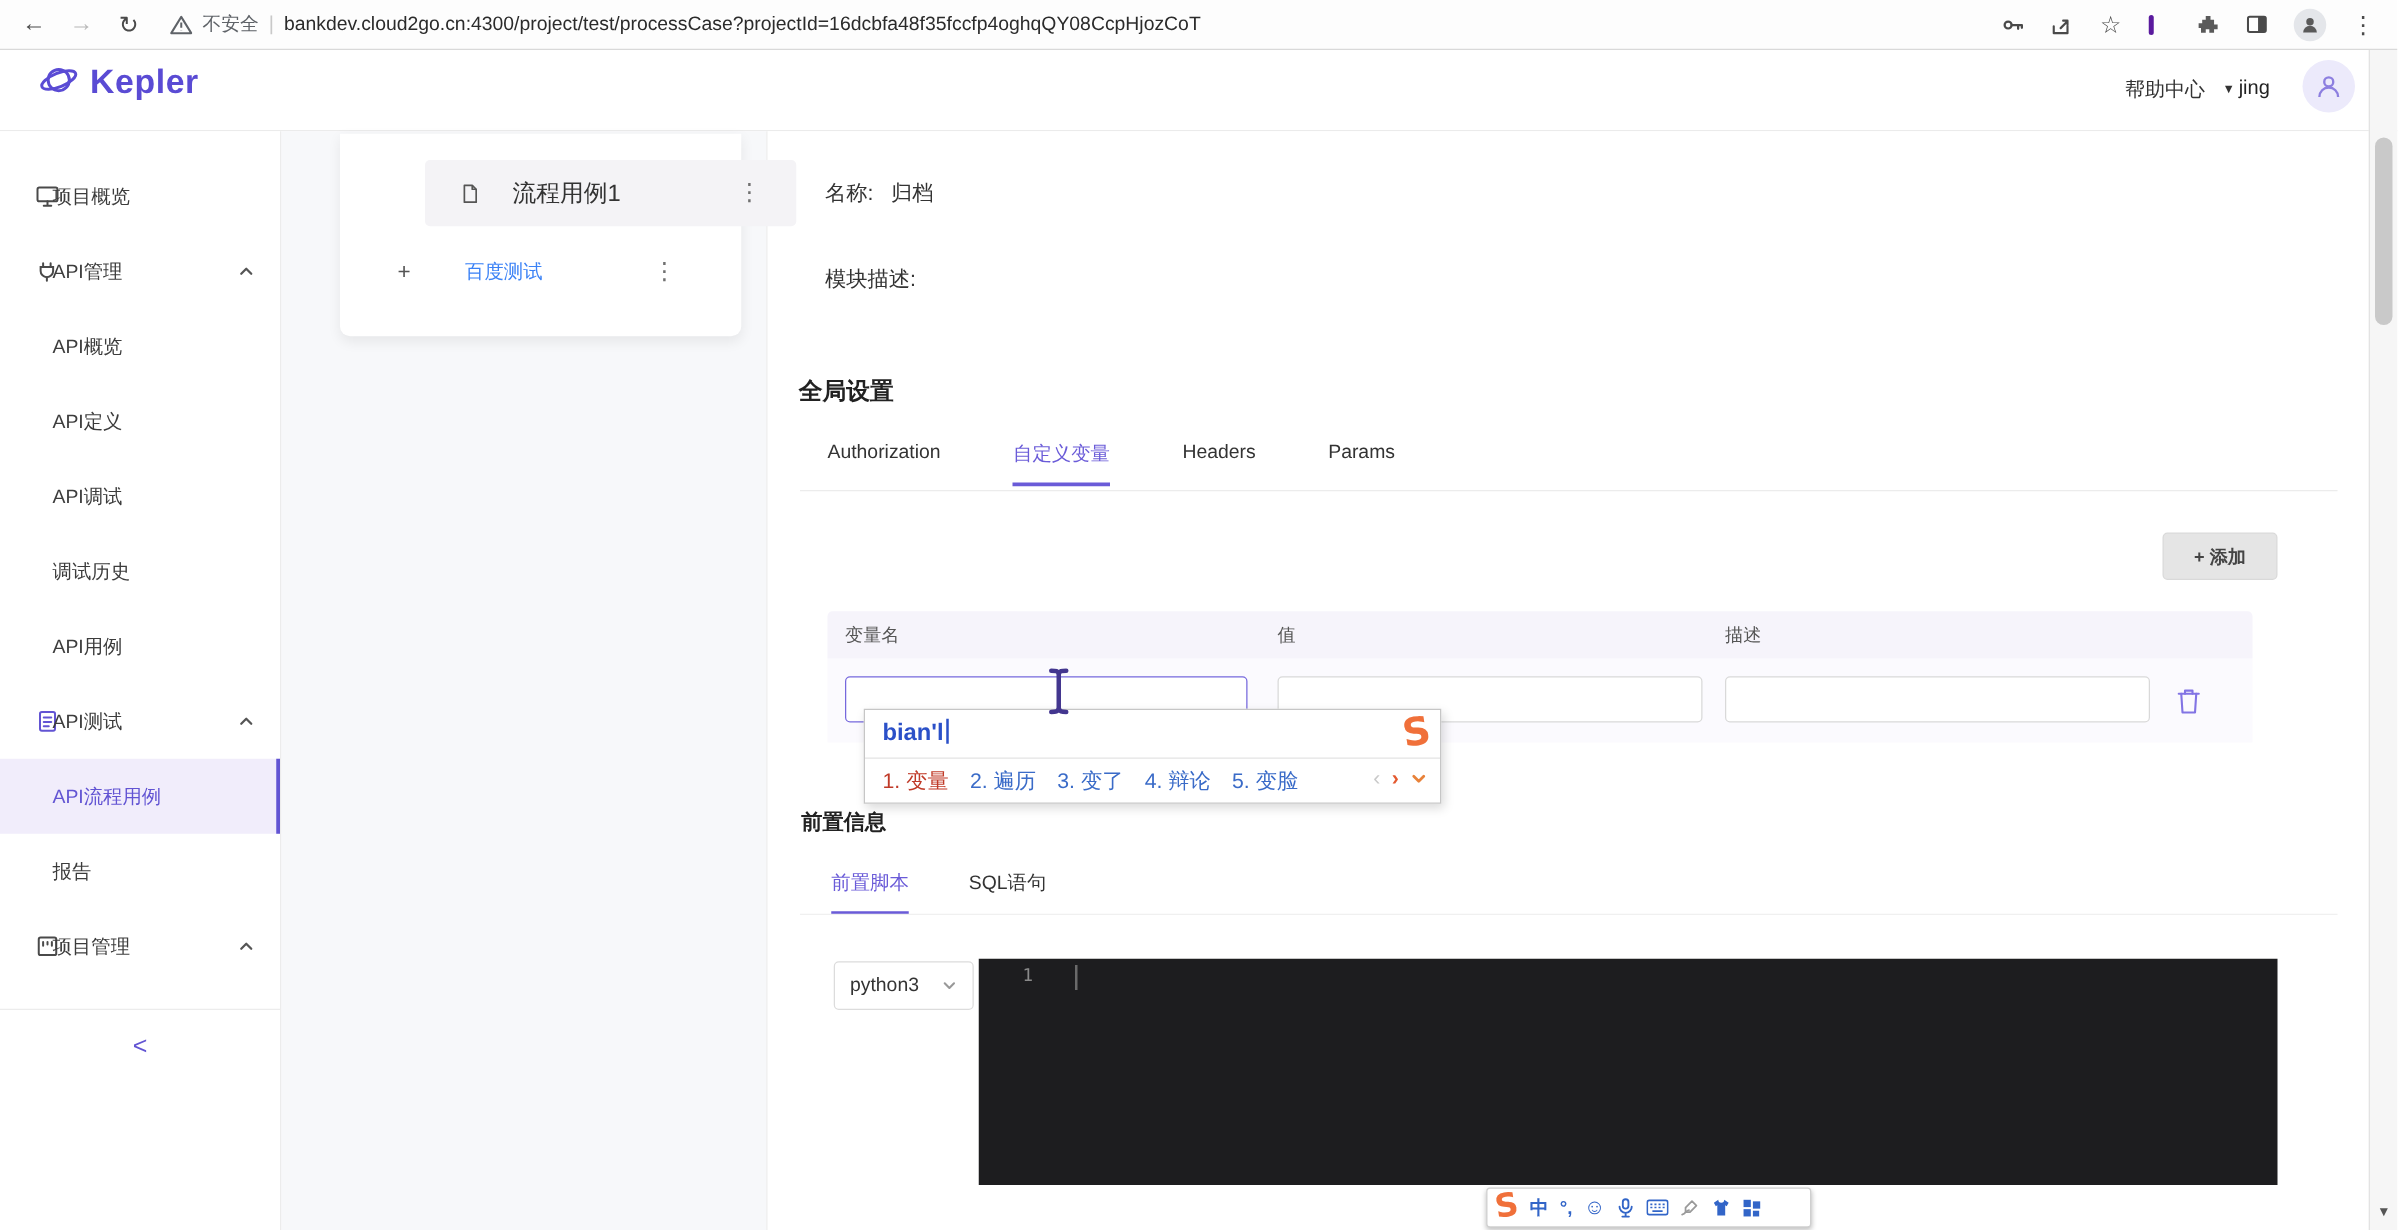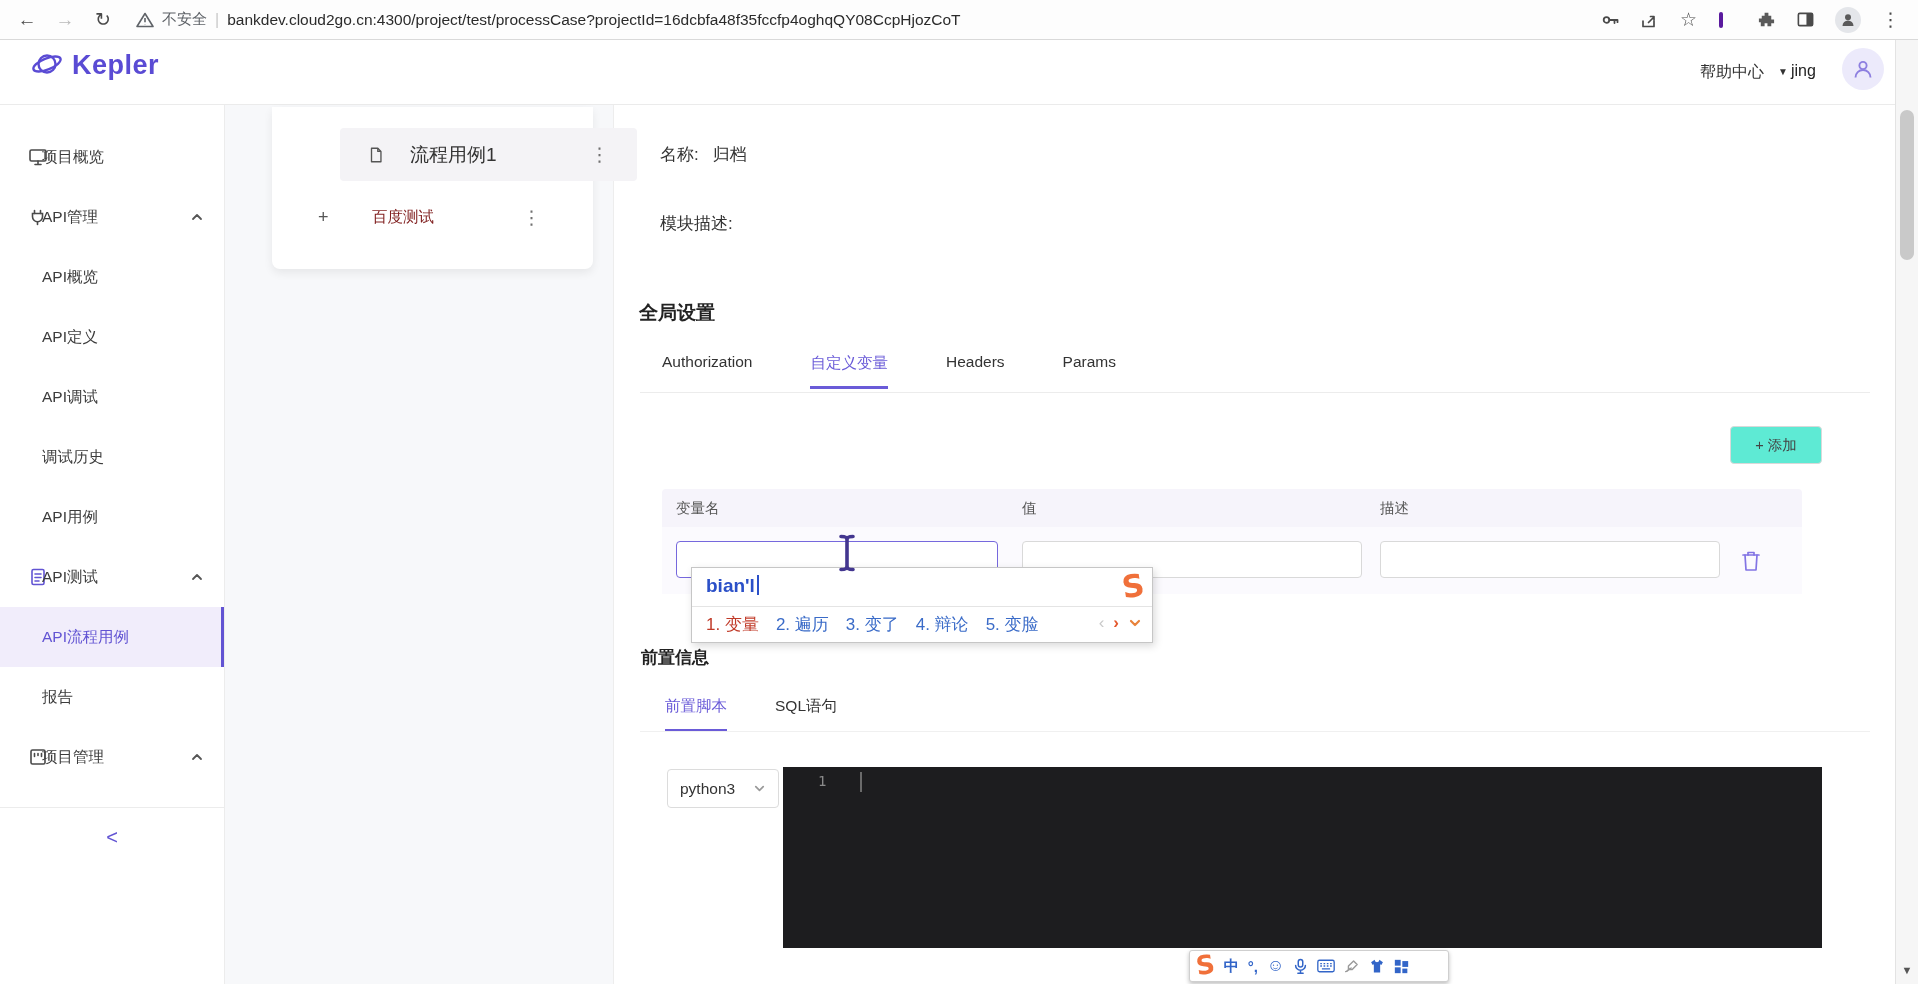--- a/index.html
+++ b/index.html
@@ -51,34 +51,34 @@
 
   
   .tree-card { position:absolute; left:272px; top:107px; width:321px; height:162px; background:#ffffff;
                border-radius:0 0 8px 8px; box-shadow:0 4px 10px rgba(0,0,0,0.07); }
   .tree-row1 { position:absolute; left:68px; top:21px; width:297px; height:53px; background:#f4f3f6;
                border-radius:4px; display:flex; align-items:center; cursor:pointer; }
   .tree-row1 .doc { position:absolute; left:27px; width:18px; height:18px; }
   .tree-row1 .t-label { position:absolute; left:54px; font-size:19px; color:#333;margin-left:16px; }
   .tree-row2 { position:absolute; left:0; top:86px; width:321px; height:48px; display:flex; align-items:center; cursor:pointer; }
   .tree-plus { position:absolute; left:46px; font-size:18px; color:#555; }
-  .tree-row2 .t-label { position:absolute; left:100px; font-size:15.5px; color:#7f1d1d; }
+  .tree-row2 .t-label { position:absolute; left:100px; font-size:15.5px; color:#3b82f6; }
   .vdots { font-size:19px; color:#707070; cursor:pointer; line-height:1; }
 
   
   .field-label { font-size:17px; color:#333; }
   .section-title { font-size:19px; font-weight:600; color:#222; }
   .tabs { position:absolute; left:662px; top:353px; display:flex; gap:58px; }
   .tab { font-size:15.5px; color:#333; padding-bottom:12px; cursor:pointer; }
   .tab.active { color:#6a5bd8; border-bottom:3px solid #6a5bd8; }
   .tabs-divider { position:absolute; left:640px; top:392px; width:1230px; height:1px; background:#ececec; }
 
-  .add-btn { position:absolute; left:1730px; top:426px; width:92px; height:38px; background:#5eead4;
+  .add-btn { position:absolute; left:1730px; top:426px; width:92px; height:38px; background:#e5e5e5;
              border:1px solid #d9d9d9; border-radius:4px; font-size:14.5px; color:#444;
-             display:flex; align-items:center; justify-content:center; cursor:pointer; }
+             display:flex; align-items:center; justify-content:center; cursor:pointer;font-weight:bold; }
 
   .tbl-head { position:absolute; left:662px; top:489px; width:1140px; height:38px; background:#f6f4fb;
               border-radius:4px 4px 0 0; display:flex; align-items:center; font-size:14.5px; color:#555; }
   .tbl-head .c1 { position:absolute; left:14px; }
   .tbl-head .c2 { position:absolute; left:360px; }
   .tbl-head .c3 { position:absolute; left:718px; }
   .tbl-row { position:absolute; left:662px; top:527px; width:1140px; height:67px; background:#fbfafe; }
   .cell-input { position:absolute; top:14px; height:37px; background:#fff; border:1px solid #d9d9d9;
                 border-radius:4px; font-size:15px; padding:0 10px; outline:none; }
   .cell-input.focused { border:1.5px solid #7668dd; }

